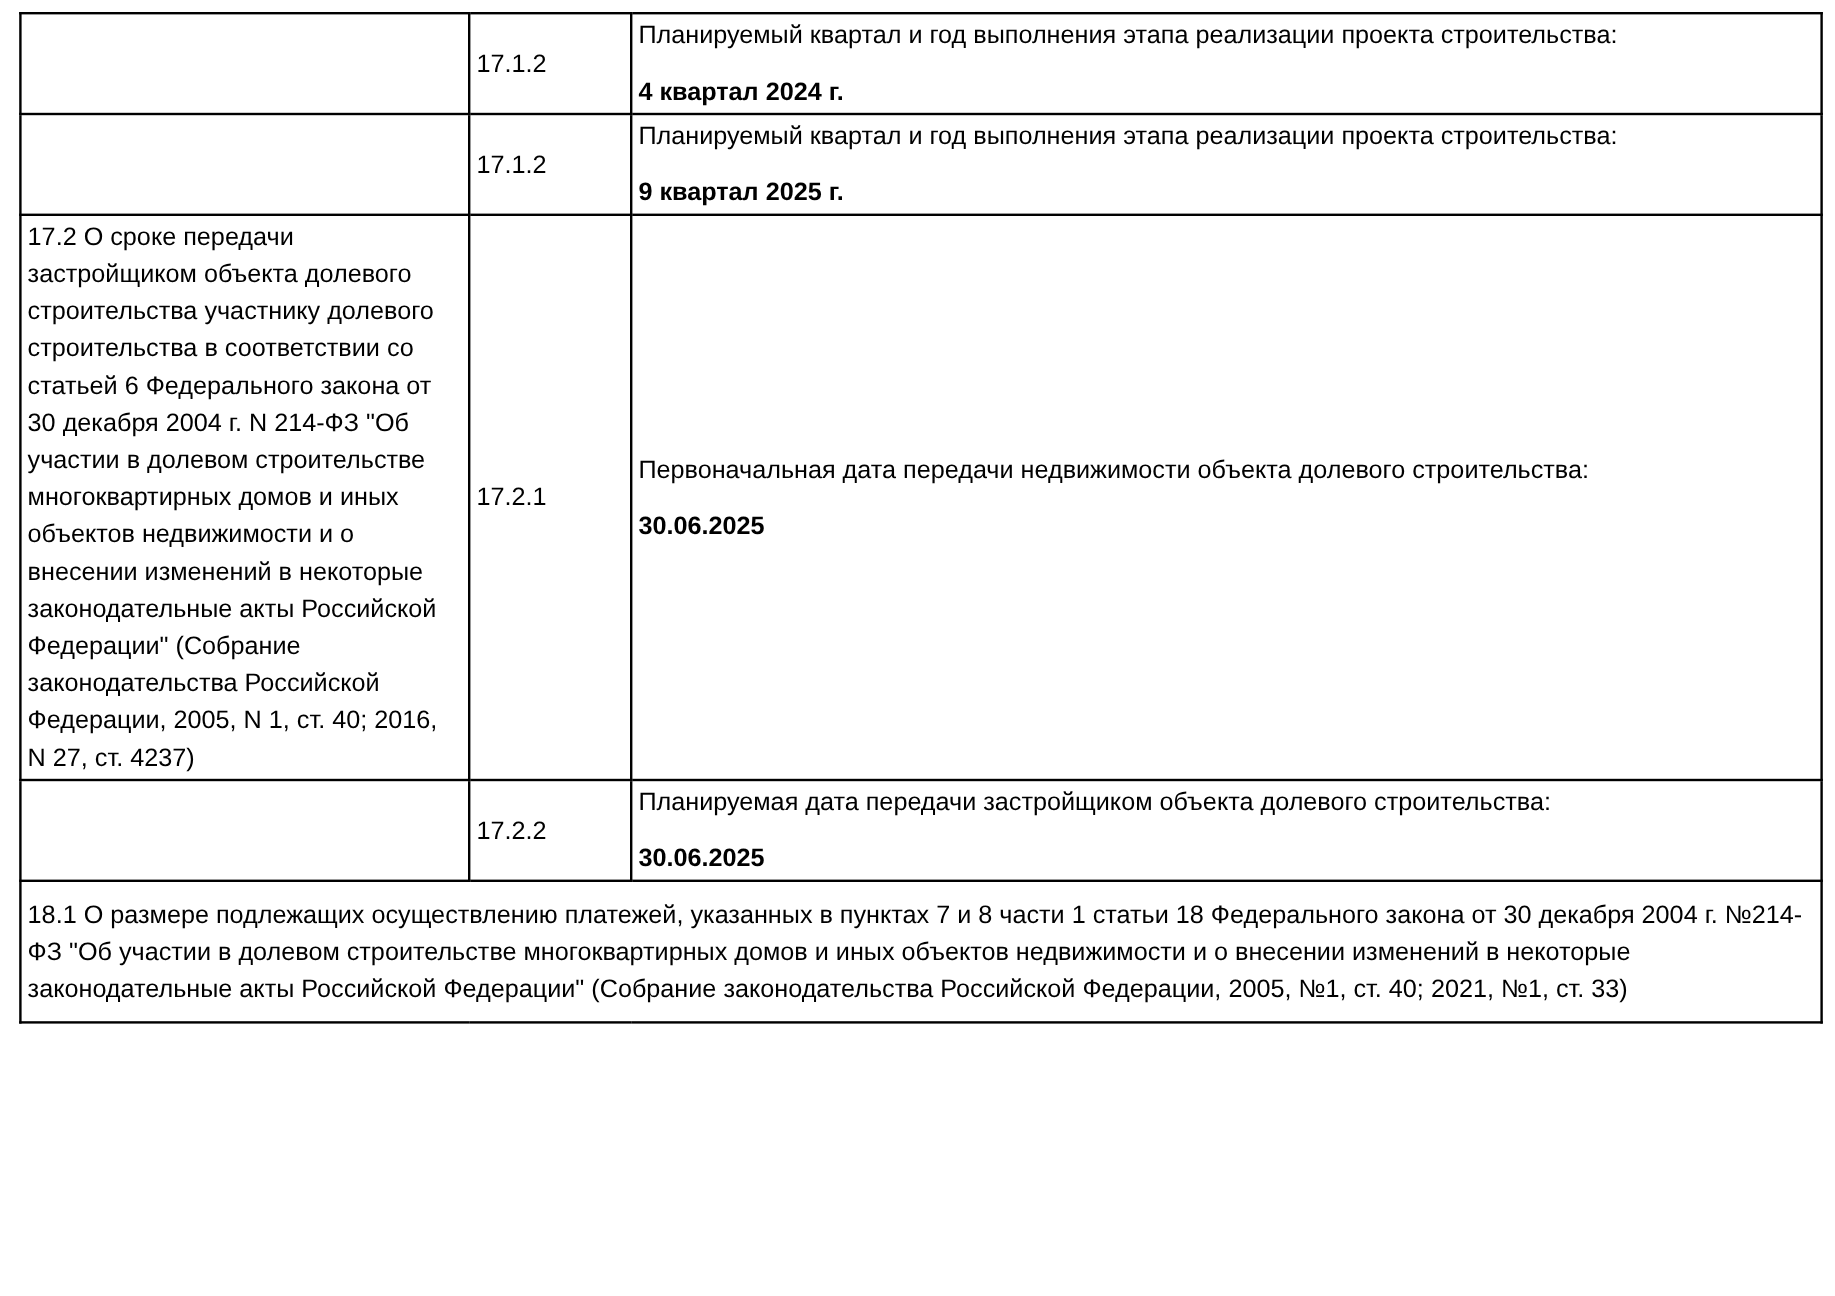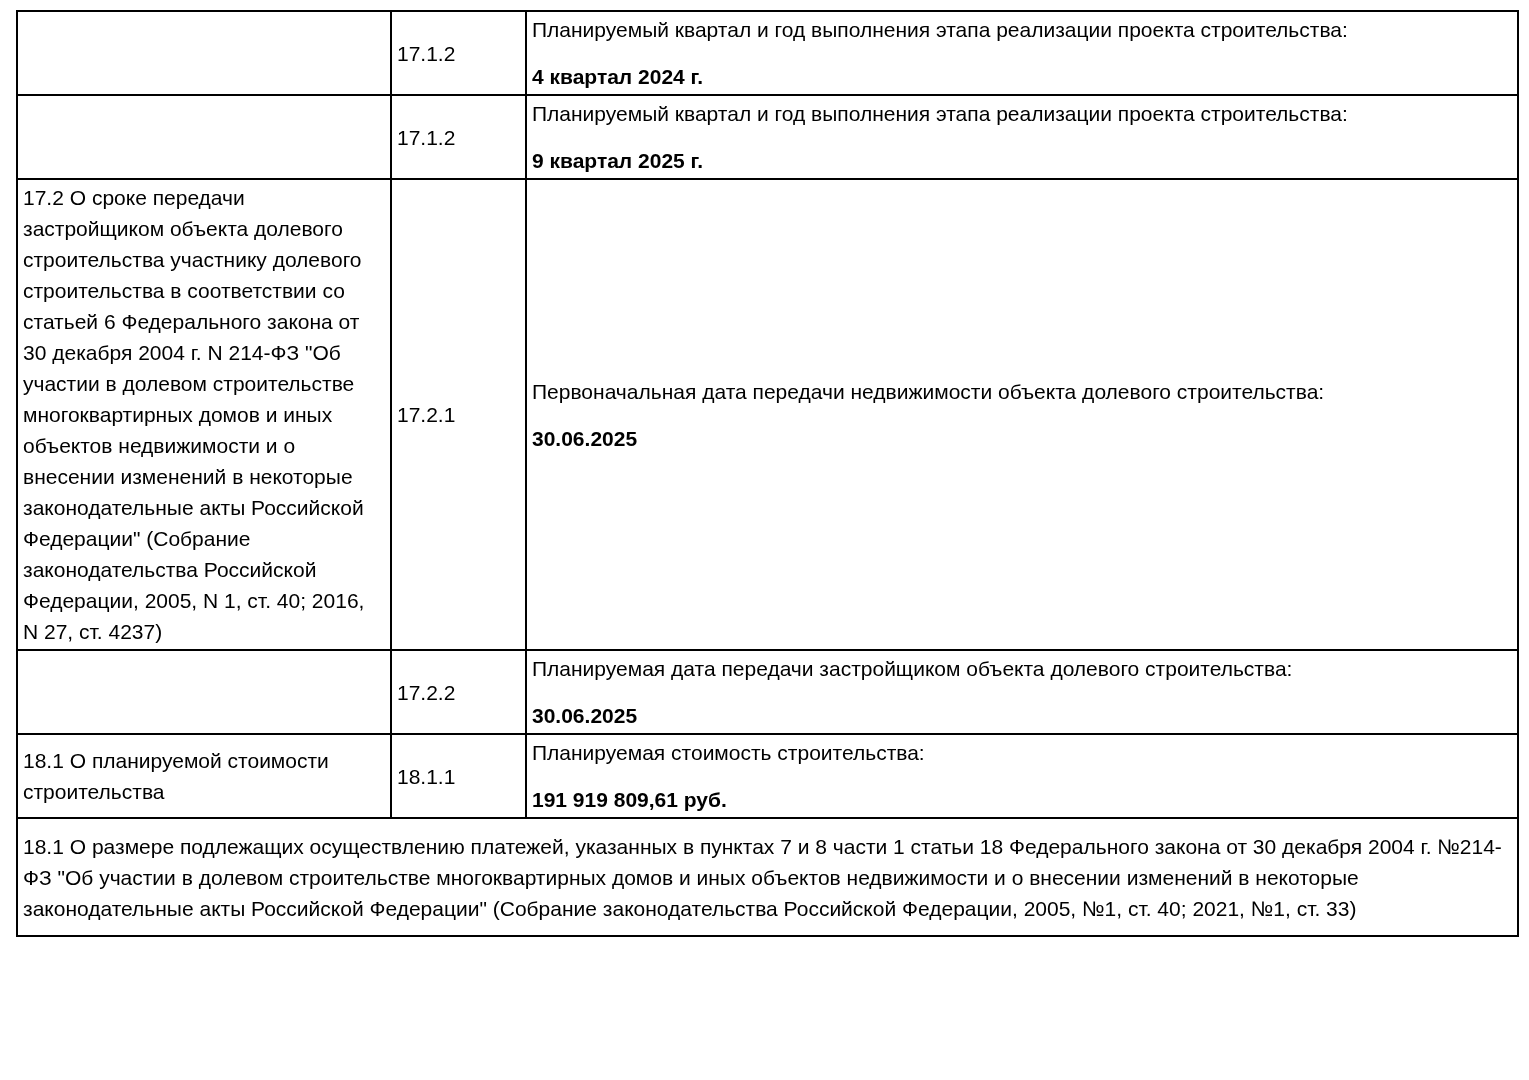--- a/index.html
+++ b/index.html
@@ -71,25 +71,17 @@
       </td>
     </tr>
     <tr class="rE">
       <td class="label-cell"></td>
       <td class="code-cell">17.2.2</td>
       <td class="content-cell">
         <div class="field-line">Планируемая дата передачи застройщиком объекта долевого строительства:</div>
         <div class="value-line">30.06.2025</div>
       </td>
     </tr>
-    <tr class="rG">
-      <td class="label-cell">18.1 О планируемой стоимости строительства</td>
-      <td class="code-cell">18.1.1</td>
-      <td class="content-cell">
-        <div class="field-line">Планируемая стоимость строительства:</div>
-        <div class="value-line">191 919 809,61 руб.</div>
-      </td>
-    </tr>
     <tr class="rH">
       <td class="section-cell" colspan="3">18.1 О размере подлежащих осуществлению платежей, указанных в пунктах 7 и 8 части 1 статьи 18 Федерального закона от 30 декабря 2004 г. №214-ФЗ "Об участии в долевом строительстве многоквартирных домов и иных объектов недвижимости и о внесении изменений в некоторые законодательные акты Российской Федерации" (Собрание законодательства Российской Федерации, 2005, №1, ст. 40; 2021, №1, ст. 33)</td>
     </tr>
   </tbody>
 </table>
 
 </body></html>

